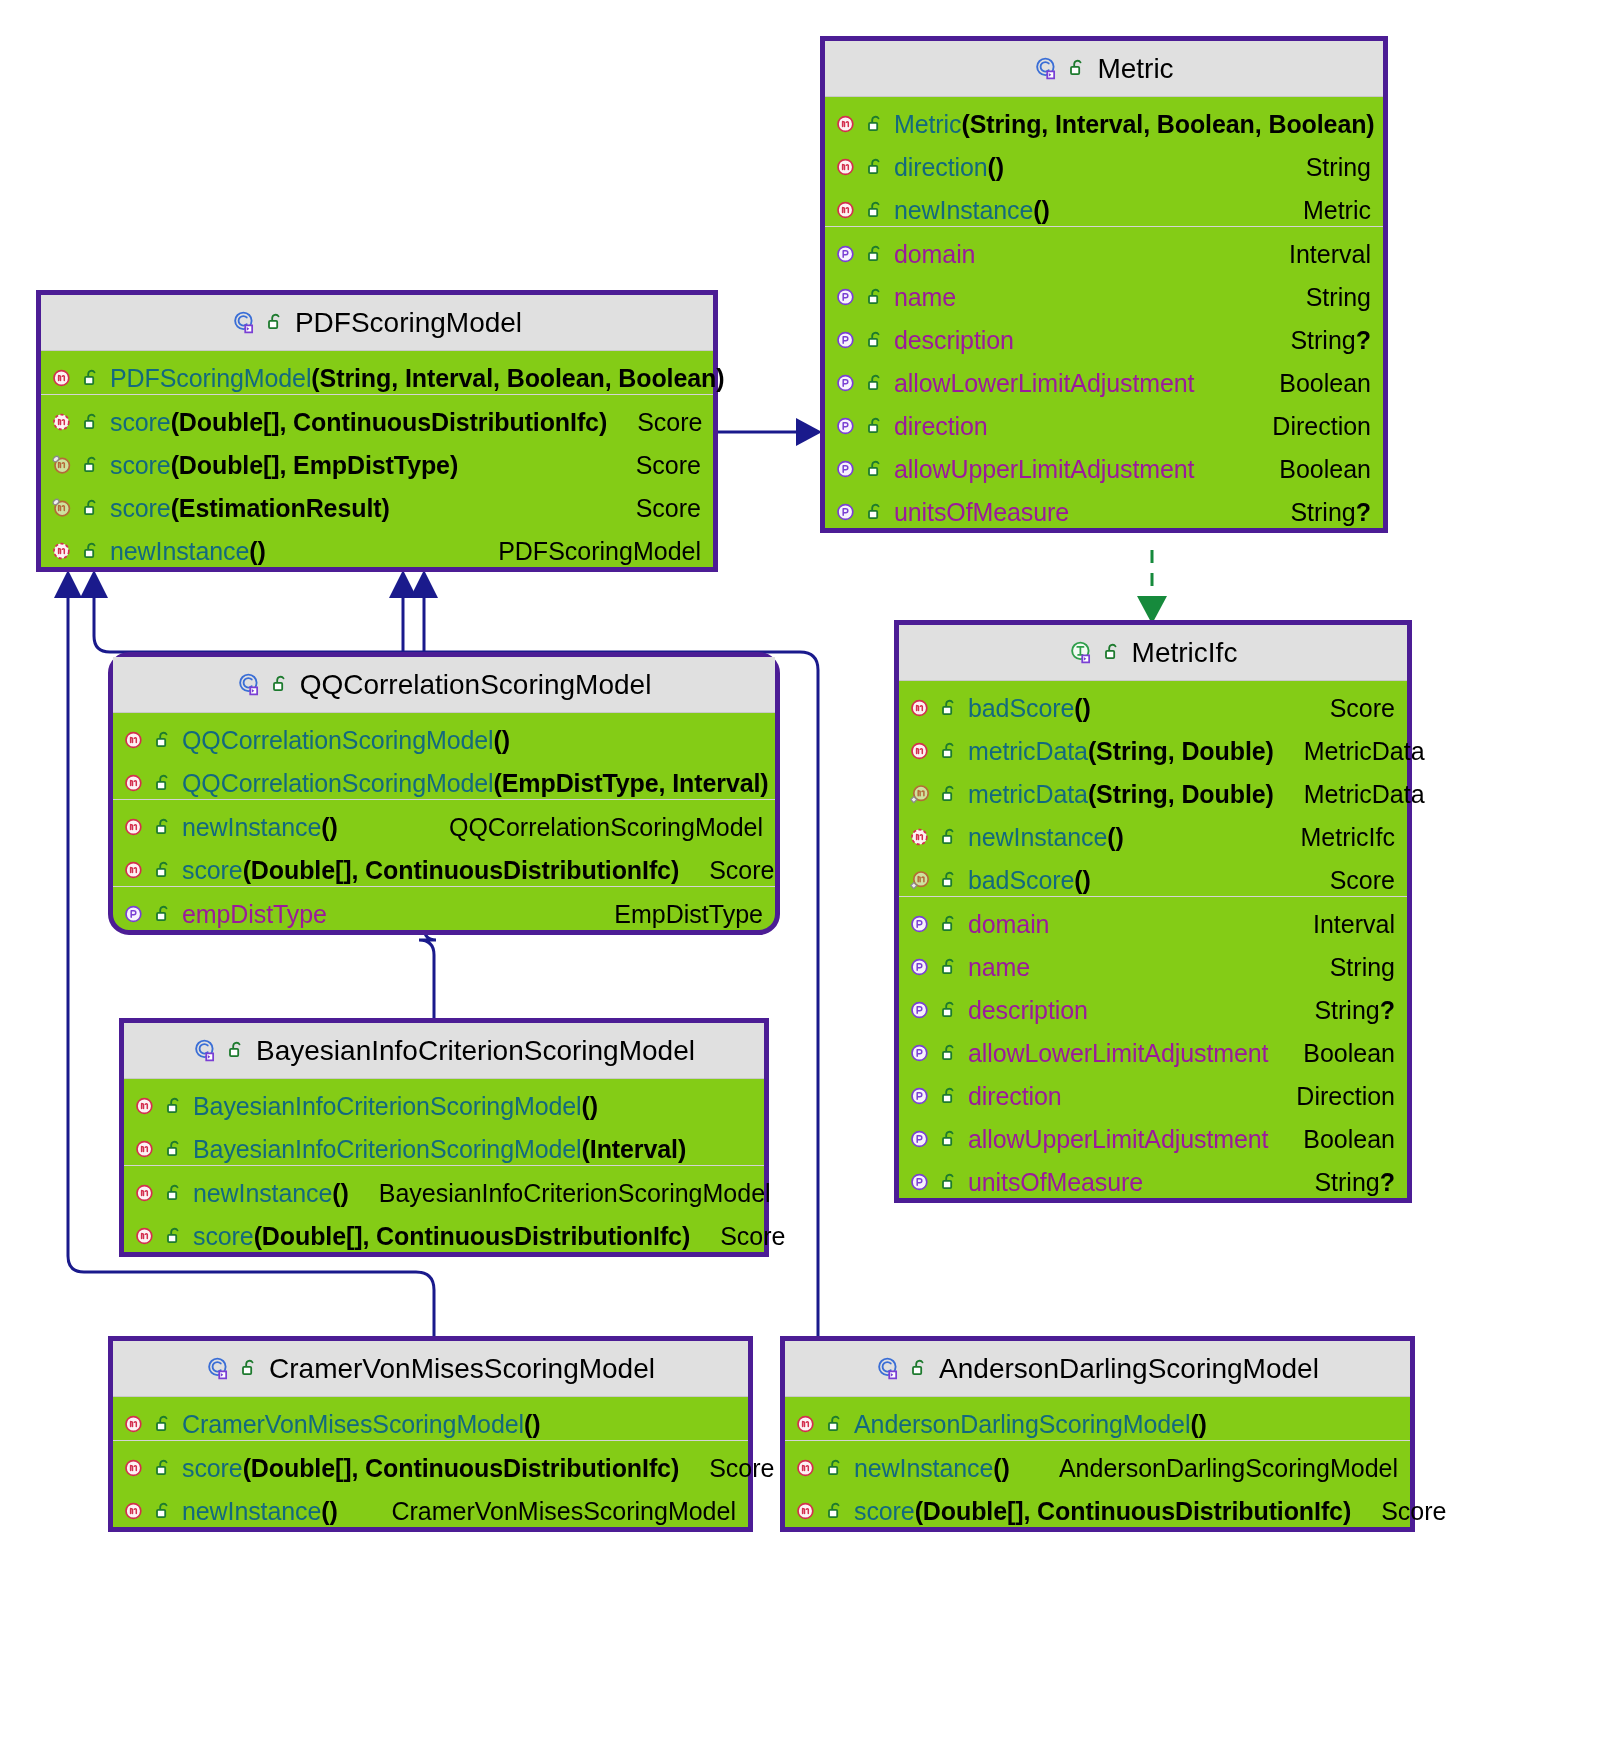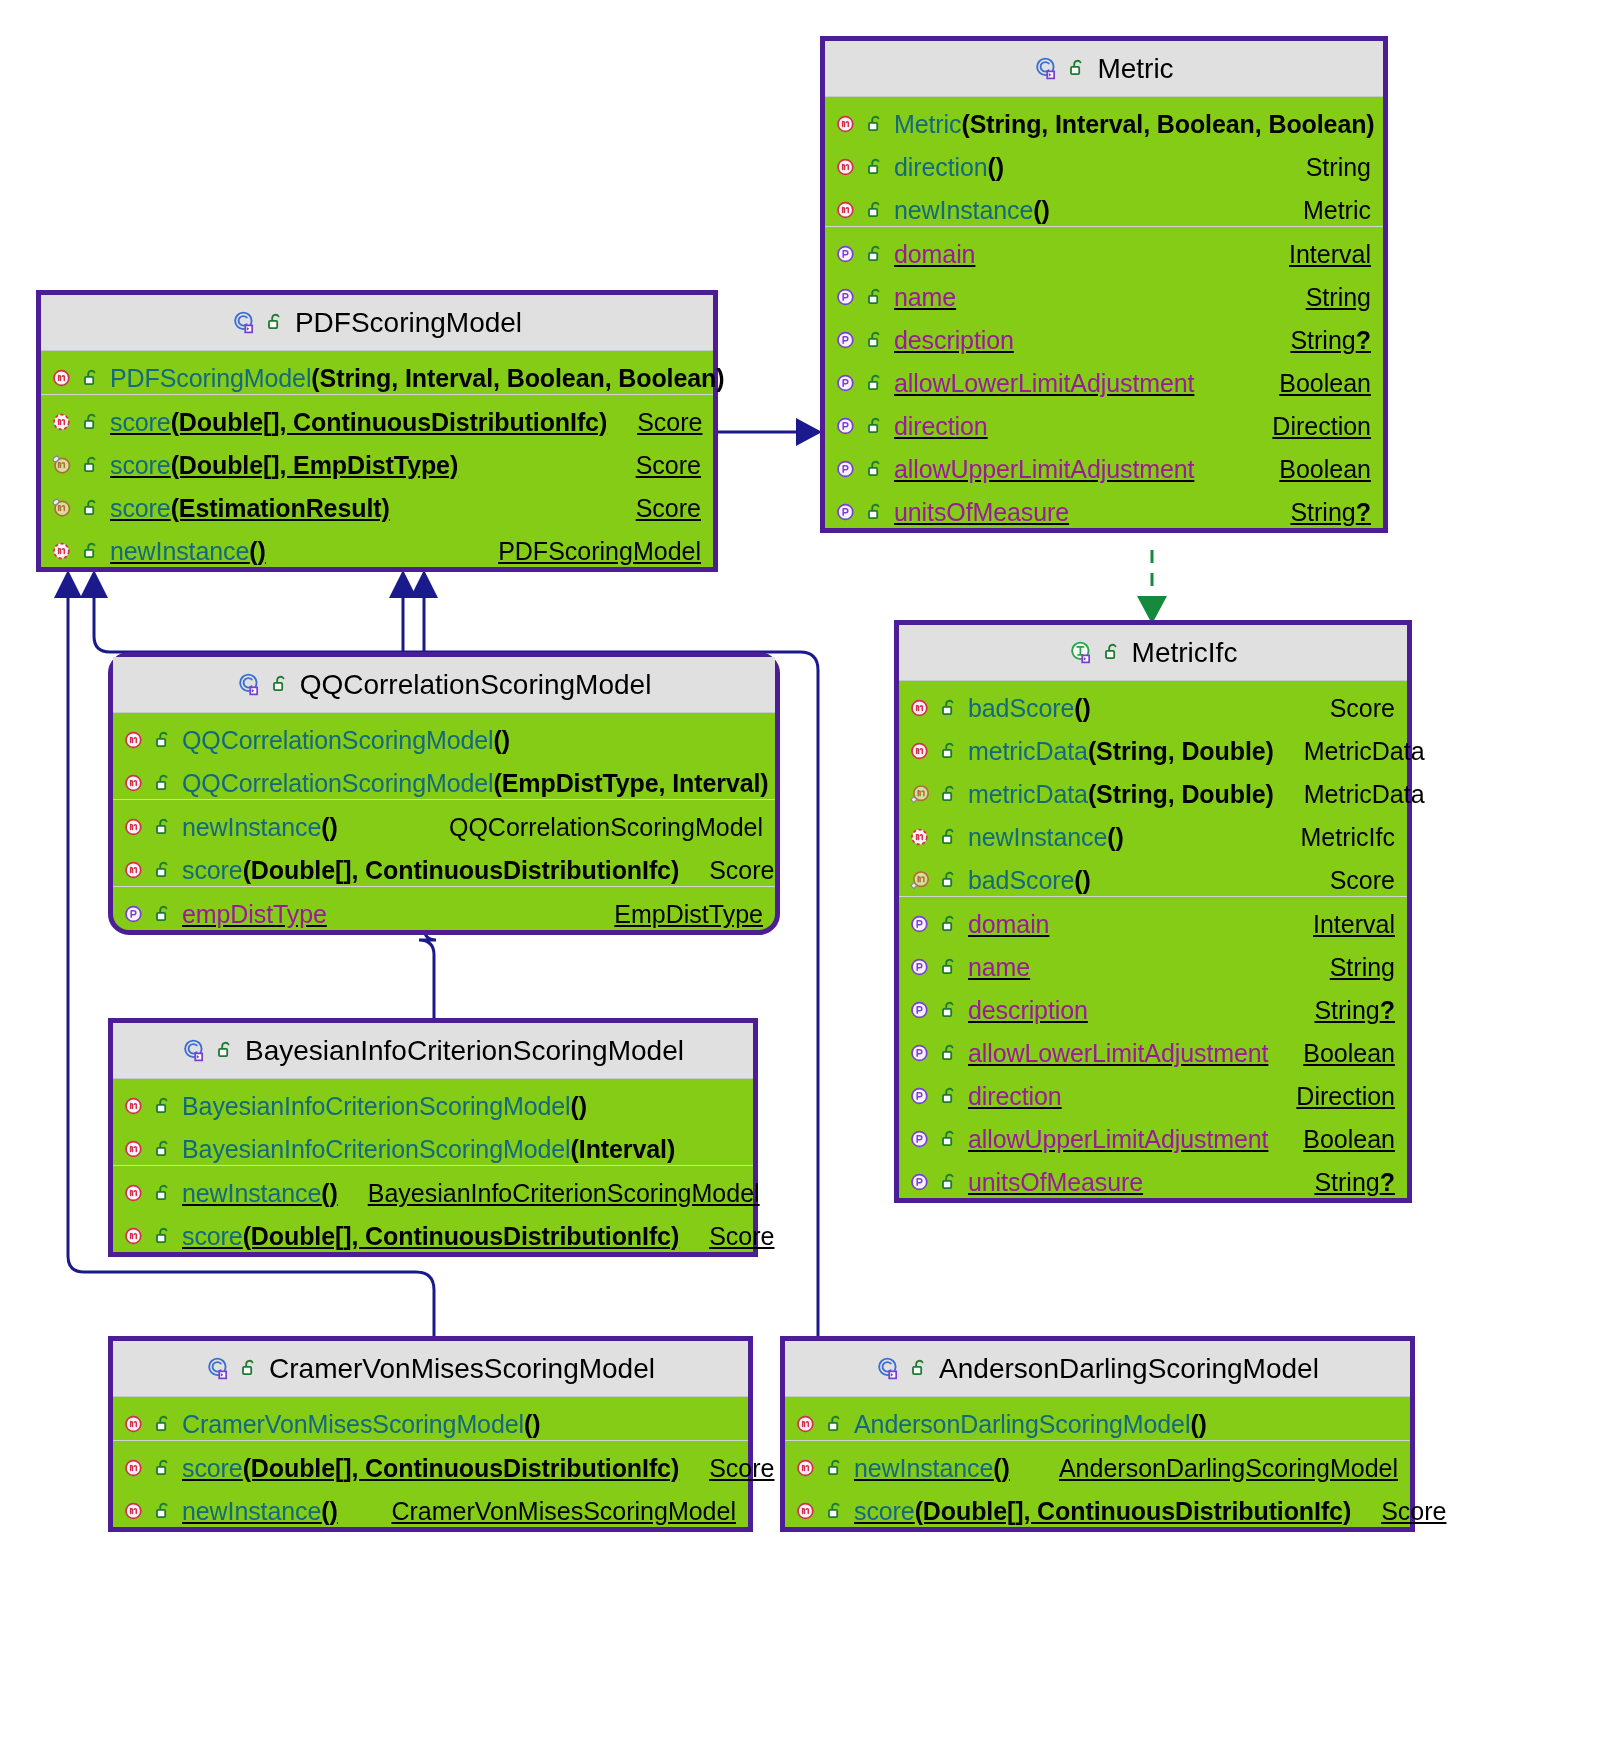--- a/index.html
+++ b/index.html
@@ -50,21 +50,21 @@
     padding: 0 10px;
   }
   .uml-header .cls-name {
     font-size: 28px;
     color: #000000;
     white-space: nowrap;
   }
   .section {
     border-bottom: 1px solid #d4d4d4;
   }
-  .section:last-child { border-bottom: none; text-decoration: underline; }
+  .section:last-child { border-bottom: none; }
 
   .uml-row {
     display: flex;
     align-items: center;
     height: 43px;
     padding: 11px 12px 0 10px;
     box-sizing: border-box;
     gap: 8px;
     white-space: nowrap;
   }
@@ -722,21 +722,21 @@
               <path d="M5.2 9.0 V5.9 a3.4 3.4 0 0 1 6.3 -1.5" fill="none" stroke="#1d7a2e" stroke-width="1.8" stroke-linecap="round"></path>
               <rect x="2.0" y="8.8" width="8.2" height="7.4" rx="1.1" fill="#ffffff" stroke="#1d7a2e" stroke-width="1.8"></rect>
             </svg></span>
           <span class="rtext"><span class="n-prop">empDistType</span></span>
           <span class="spacer"></span>
           <span class="rtype">EmpDistType</span>
         </div>
       </div>
   </div>
 
-  <div class="uml-class" style="left:108px; top:1018px; width:650px;">
+  <div class="uml-class" style="left:119px; top:1018px; width:650px;">
     <div class="uml-header">
       <span class="ico">
           <svg width="26" height="26" viewBox="0 0 24 24">
             <circle cx="10.5" cy="10" r="7.6" fill="none" stroke="#3a6ed6" stroke-width="1.7"></circle>
             <path d="M13.6 6.9a4.4 4.4 0 1 0 0 6.2" fill="none" stroke="#3a6ed6" stroke-width="1.7" stroke-linecap="round"></path>
             <path d="M12.2 14.2 h6.4 v6.4 h-6.4 z" fill="#ffffff" stroke="#7a3fd4" stroke-width="1.6"></path>
             <path d="M13.6 15.6 l2.4 1.8 l-2.4 1.8 z" fill="#7a3fd4"></path>
           </svg>
         </span>
       <span class="lock"><svg width="19" height="21" viewBox="0 0 19 21">

